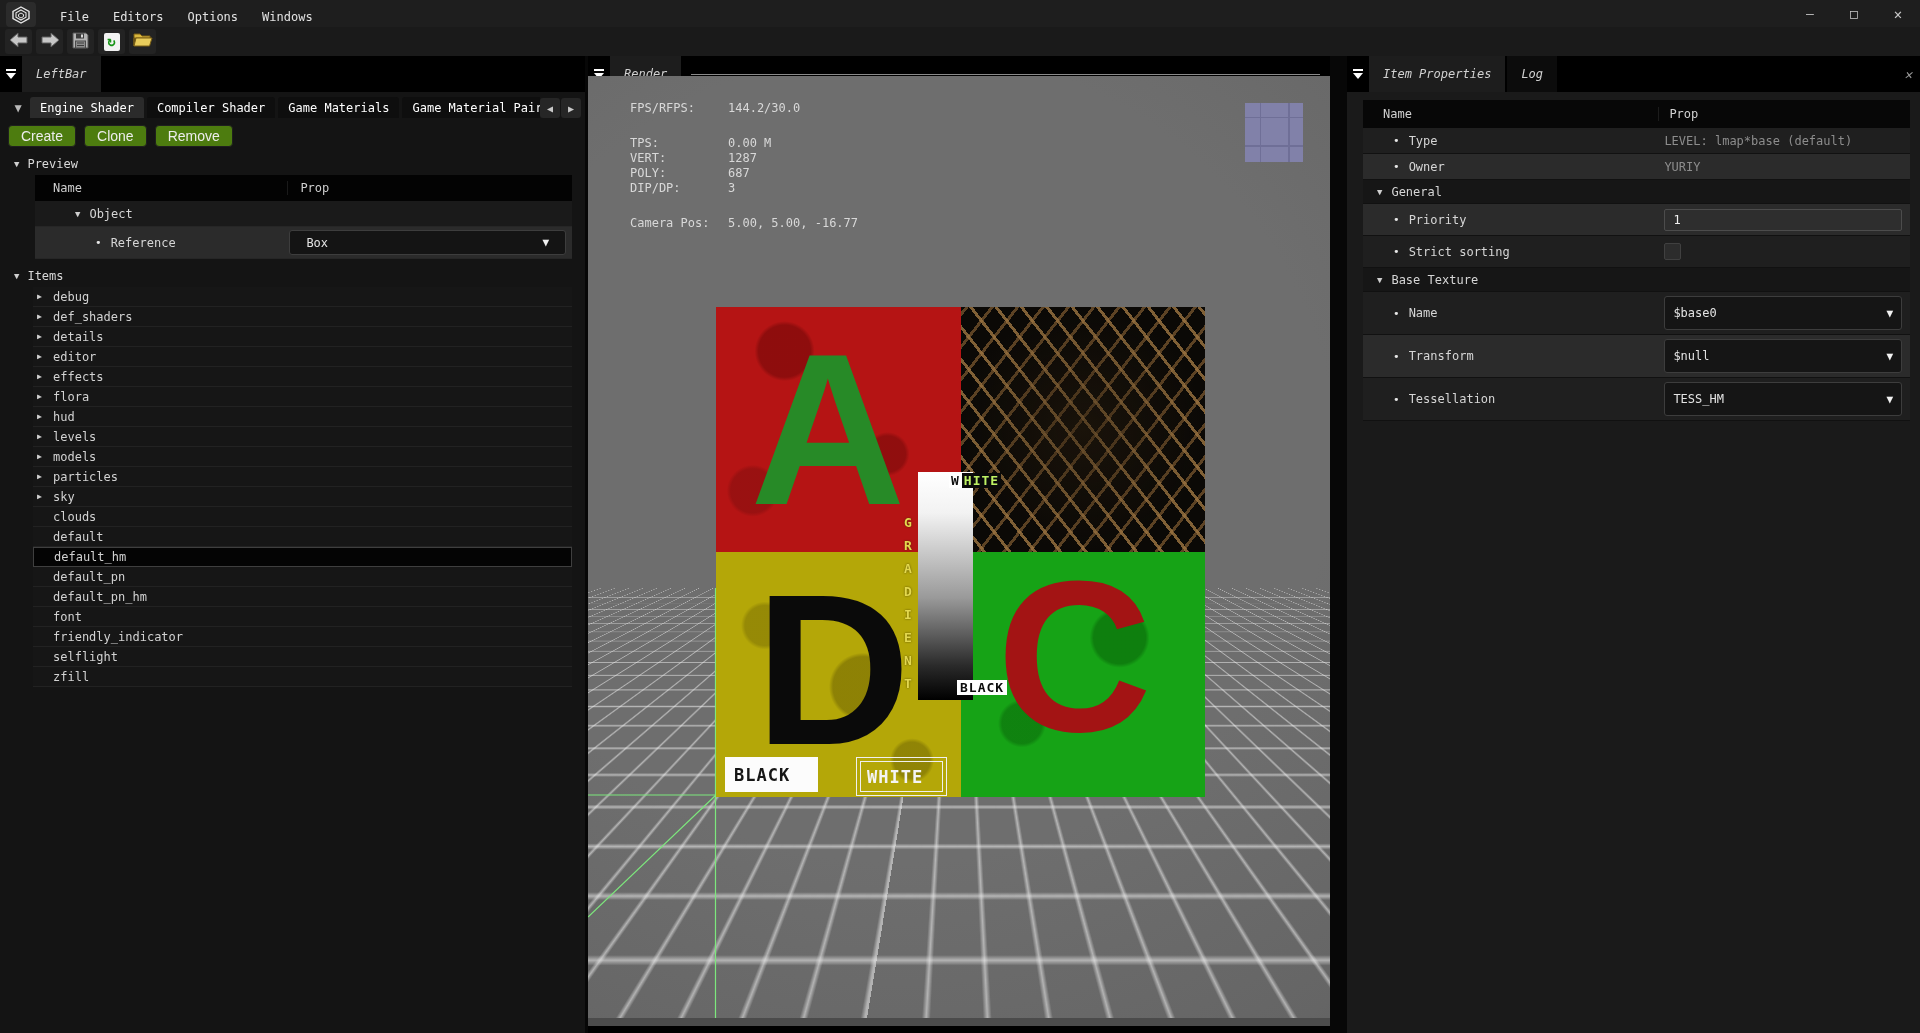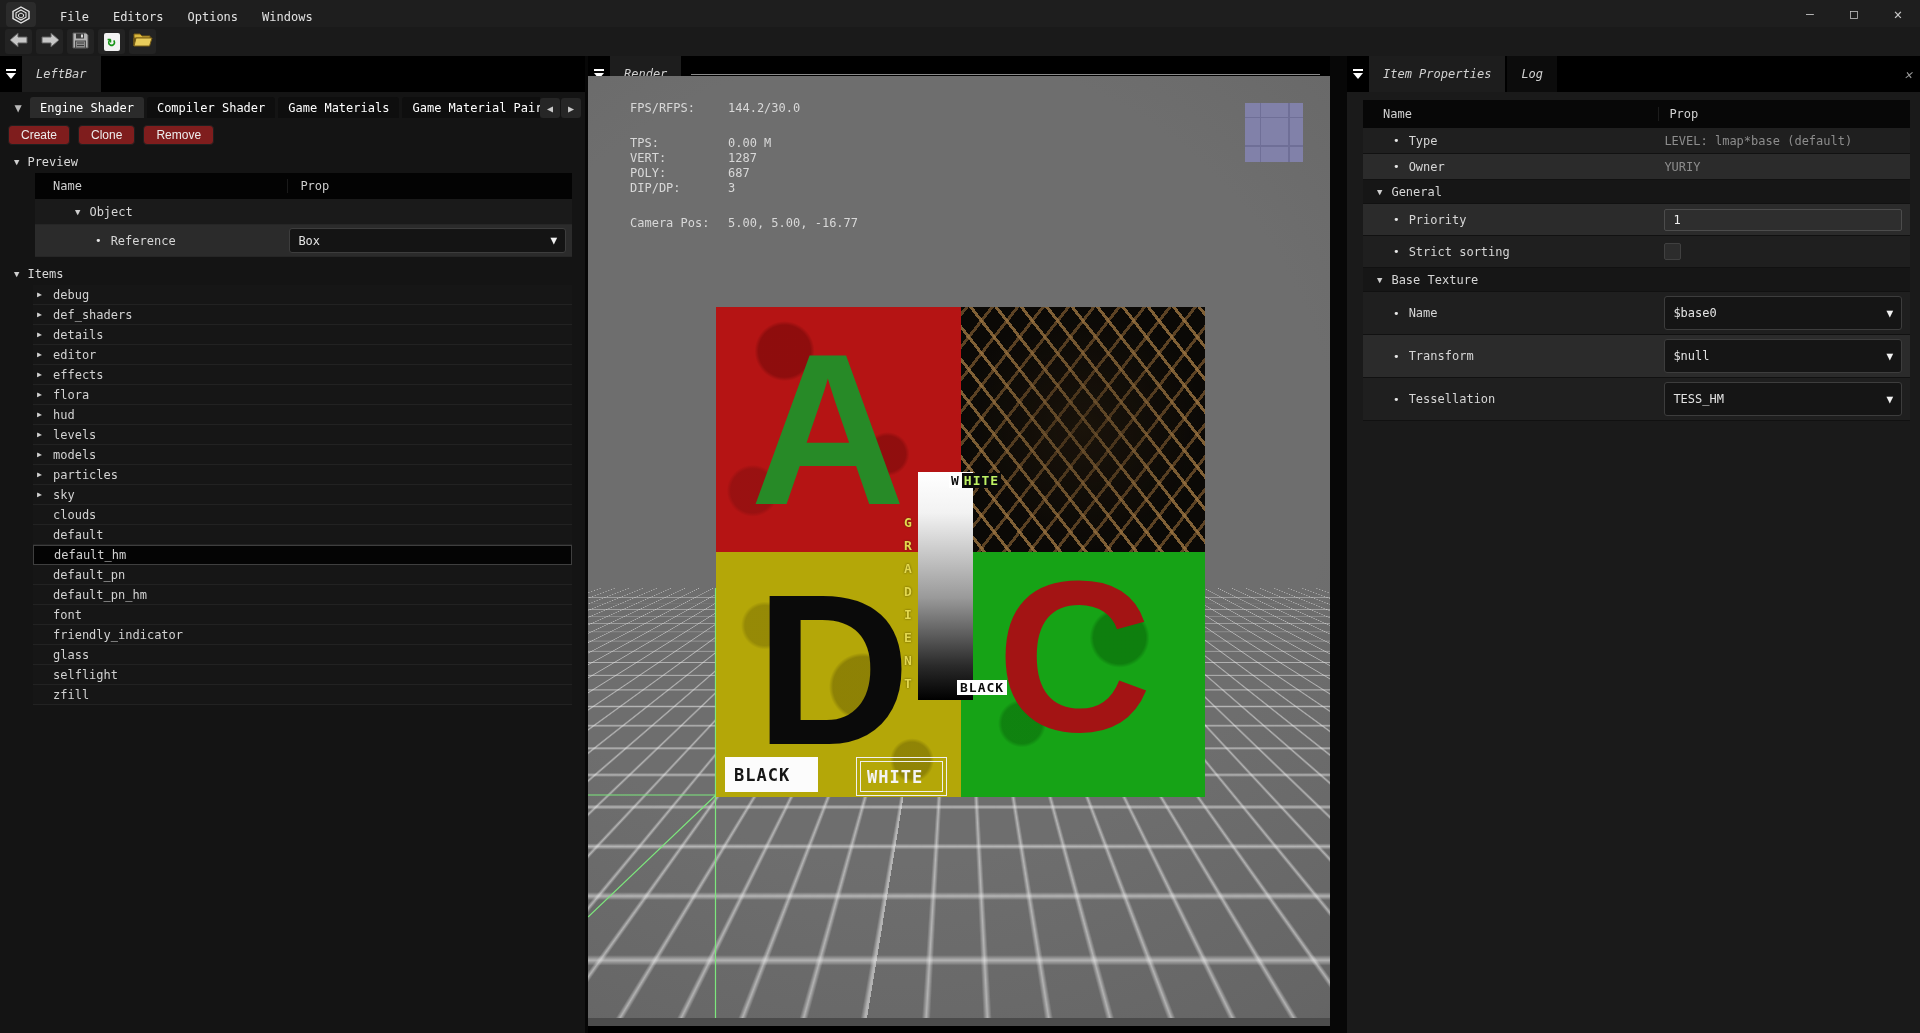--- a/index.html
+++ b/index.html
@@ -39,37 +39,37 @@
   .tabstrip { margin-top:4px; height:22px; display:flex; align-items:flex-end; padding-left:6px; }
   .tab-dd { width:24px; height:20px; display:flex; align-items:center; justify-content:center; color:#b9b9b9; }
   .tabs-scroller { display:flex; overflow:hidden; white-space:nowrap; flex:1; }
   .tab { height:21px; padding:0 10px; background:#0e0e0e; color:#ffffff; display:flex; align-items:center;
     margin-right:3px; border-radius:3px 3px 0 0; flex:0 0 auto; }
   .tab.active { background:#2b2b2b; }
   .tab-arrows { display:flex; gap:1px; margin-right:4px; }
   .tab-arrow { width:20px; height:20px; background:#262626; border-radius:3px; color:#c9c9c9;
     display:flex; align-items:center; justify-content:center; font-size:10px; }
   .actions { display:flex; gap:8px; margin:7px 0 0 8px; }
-  .act-btn { background:#7f1d1d; border:1px solid #1f1f1f; border-radius:4px; color:#ededed;
-    padding:2px 12px; font-size:12px;text-align:center; }
+  .act-btn { background:#4d7c0f; border:1px solid #1f1f1f; border-radius:4px; color:#ededed;
+    padding:2px 12px; font-size:14px;text-align:center; }
   .section-label { display:flex; align-items:center; gap:8px; color:#dadada; margin:10px 0 4px 14px; }
   .tri { font-size:9px; color:#cfcfcf; }
   .ptable { margin-left:35px; width:537px; }
   .thead { display:flex; background:#030303; height:26px; align-items:center; color:#cfcfcf; }
   .thead .c-name { width:47%; padding-left:18px; }
   .thead .c-prop { flex:1; padding-left:12px; border-left:1px solid #1a1a1a; }
   .trow { display:flex; align-items:center; min-height:26px; background:#1a1a1a; border-bottom:1px solid #262626; }
   .trow.alt { background:#2b2b2b; }
   .trow .c-name { width:47%; display:flex; align-items:center; }
   .trow .c-prop { flex:1; padding:3px 6px 3px 2px; }
   .indent-group { padding-left:40px; gap:9px; display:flex; align-items:center; }
   .indent-prop { padding-left:60px; gap:9px; display:flex; align-items:center; }
   .bullet { color:#e8e8e8; font-size:11px; }
   .dropdown { height:25px; background:#141414; border:1px solid #3d3d3d; border-radius:3px;
-    display:flex; align-items:center; padding:0 8px; color:#e3e3e3; }
+    display:flex; align-items:center; padding:0 16px; color:#e3e3e3; }
   .dropdown .dd-caret { margin-left:auto; color:#f0f0f0; font-size:11px; }
   .items-table { margin-left:33px; width:539px; }
   .item-row { height:20px; display:flex; align-items:center; border-bottom:1px solid #222;
     color:#d2d2d2; padding-left:4px; gap:7px; background:#161616; }
   .item-row .arrow { width:9px; font-size:8px; color:#cfcfcf; }
   .item-row.selected { background:#040404; border:1px solid #3f3f3f; }
 
   
   .panel-center { position:absolute; left:588px; top:56px; width:742px; height:977px; background:#000; }
   .viewport { position:absolute; left:0; top:20px; width:742px; height:950px; overflow:hidden;
@@ -352,24 +352,20 @@
       <div class="item-row">
         <span class="arrow"></span>
         <span>font</span>
       </div>
       <div class="item-row">
         <span class="arrow"></span>
         <span>friendly_indicator</span>
       </div>
       <div class="item-row">
         <span class="arrow"></span>
-        <span>glass</span>
-      </div>
-      <div class="item-row">
-        <span class="arrow"></span>
         <span>selflight</span>
       </div>
       <div class="item-row">
         <span class="arrow"></span>
         <span>zfill</span>
       </div>
     </div>
 </div>
 
 <div class="panel-center">

